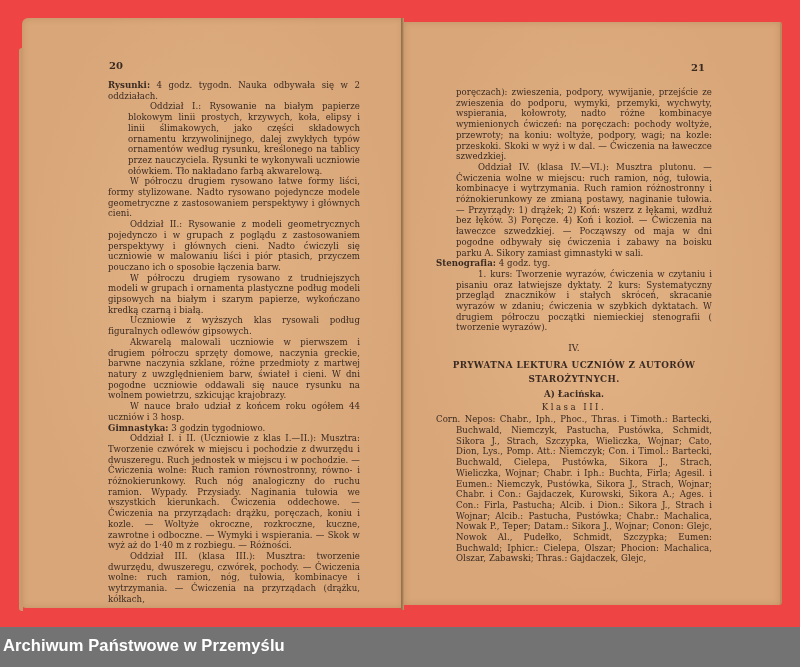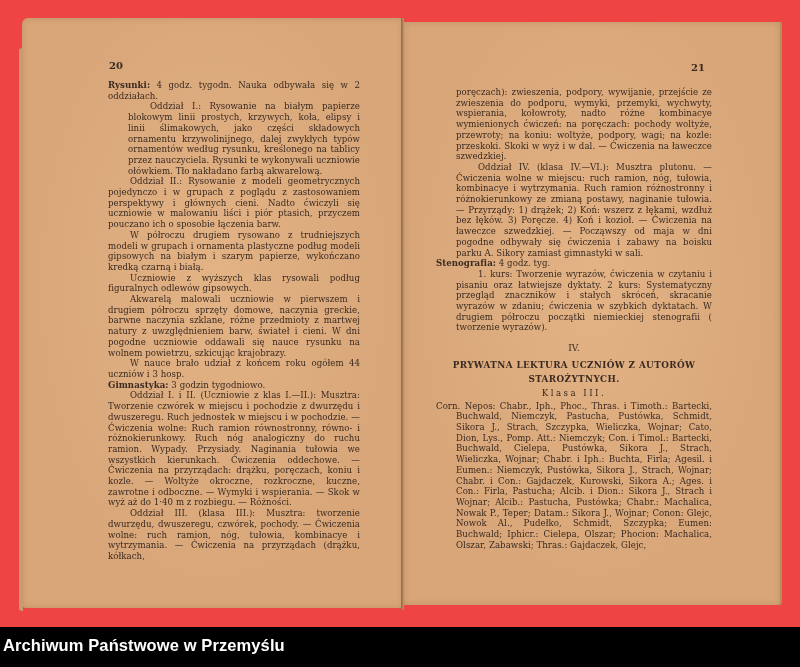--- a/index.html
+++ b/index.html
@@ -51,21 +51,21 @@
   .p { margin:0; }
   .ind { text-indent:22px; }
   .hang { padding-left:20px; text-indent:-20px; }
   .hang-inner { padding-left:20px; }
   .b { font-weight:bold; }
   .sec-num { margin-top:10px; text-align:center; font-size:9px; }
   .sec-title { margin-top:4px; text-align:center; font-weight:bold; font-size:8.8px; letter-spacing:0.4px; line-height:14px; }
   .sub-title { margin-top:3px; text-align:center; font-weight:bold; }
   .klasa { margin-top:2px; text-align:center; letter-spacing:2.5px; }
   .caption-bar {
-    position:absolute; left:0; top:627px; width:800px; height:40px; background:#000000;
+    position:absolute; left:0; top:627px; width:800px; height:40px; background:#737373;
   }
   .caption {
     position:absolute; left:3px; top:9px;
     font-family:"Liberation Sans","DejaVu Sans",sans-serif;
     font-size:16.5px; font-weight:bold; color:#ffffff; letter-spacing:0.1px;
   }
 </style>
 </head>
 <body>
 
@@ -76,20 +76,21 @@
 
   <div class="pagenum" style="left:109px; top:60px;">20</div>
   <div class="pagenum" style="left:691px; top:62px;">21</div>
 
   <div class="text left-text">
     <p class="p">
       <span class="b">Rysunki:</span><span> 4 godz. tygodn. Nauka odbywała się w 2 oddziałach.</span>
     </p>
     <div class="hang-inner" style="padding-left:0;">
       <p class="p ind" style="padding-left:20px;text-indent:22px;margin-left:-20px;margin-left:0;">Oddział I.: Rysowanie na białym papierze blokowym linii prostych, krzywych, koła, elipsy i linii ślimakowych, jako części składowych ornamentu krzywolinijnego, dalej zwykłych typów ornamentów według rysunku, kreślonego na tablicy przez nauczyciela. Rysunki te wykonywali uczniowie ołówkiem. Tło nakładano farbą akwarelową.</p>
+      <p class="p ind">W półroczu drugiem rysowano łatwe formy liści, formy stylizowane. Nadto rysowano pojedyncze modele geometryczne z zastosowaniem perspektywy i głównych cieni.</p>
       <p class="p ind">Oddział II.: Rysowanie z modeli geometrycznych pojedynczo i w grupach z poglądu z zastosowaniem perspektywy i głównych cieni. Nadto ćwiczyli się uczniowie w malowaniu liści i piór ptasich, przyczem pouczano ich o sposobie łączenia barw.</p>
       <p class="p ind">W półroczu drugiem rysowano z trudniejszych modeli w grupach i ornamenta plastyczne podług modeli gipsowych na białym i szarym papierze, wykończano kredką czarną i białą.</p>
       <p class="p ind">Uczniowie z wyższych klas rysowali podług figuralnych odlewów gipsowych.</p>
       <p class="p ind">Akwarelą malowali uczniowie w pierwszem i drugiem półroczu sprzęty domowe, naczynia greckie, barwne naczynia szklane, różne przedmioty z martwej natury z uwzględnieniem barw, świateł i cieni. W dni pogodne uczniowie oddawali się nauce rysunku na wolnem powietrzu, szkicując krajobrazy.</p>
       <p class="p ind">W nauce brało udział z końcem roku ogółem 44 uczniów i 3 hosp.</p>
     </div>
     <p class="p">
       <span class="b">Gimnastyka:</span><span> 3 godzin tygodniowo.</span>
     </p>
     <p class="p ind">Oddział I. i II. (Uczniowie z klas I.—II.): Musztra: Tworzenie czwórek w miejscu i pochodzie z dwurzędu i dwuszeregu. Ruch jednostek w miejscu i w pochodzie. — Ćwiczenia wolne: Ruch ramion równostronny, równo- i różnokierunkowy. Ruch nóg analogiczny do ruchu ramion. Wypady. Przysiady. Naginania tułowia we wszystkich kierunkach. Ćwiczenia oddechowe. — Ćwiczenia na przyrządach: drążku, poręczach, koniu i kozle. — Woltyże okroczne, rozkroczne, kuczne, zawrotne i odboczne. — Wymyki i wspierania. — Skok w wyż aż do 1·40 m z rozbiegu. — Różności.</p>
@@ -100,20 +101,21 @@
     <p class="p">poręczach): zwieszenia, podpory, wywijanie, przejście ze zwieszenia do podporu, wymyki, przemyki, wychwyty, wspierania, kołowroty, nadto różne kombinacye wymienionych ćwiczeń: na poręczach: pochody woltyże, przewroty; na koniu: woltyże, podpory, wagi; na kozle: przeskoki. Skoki w wyż i w dal. — Ćwiczenia na ławeczce szwedzkiej.</p>
     <p class="p ind">Oddział IV. (klasa IV.—VI.): Musztra plutonu. — Ćwiczenia wolne w miejscu: ruch ramion, nóg, tułowia, kombinacye i wytrzymania. Ruch ramion różnostronny i różnokierunkowy ze zmianą postawy, naginanie tułowia. — Przyrządy: 1) drążek; 2) Koń: wszerz z łękami, wzdłuż bez łęków. 3) Poręcze. 4) Koń i kozioł. — Ćwiczenia na ławeczce szwedzkiej. — Począwszy od maja w dni pogodne odbywały się ćwiczenia i zabawy na boisku parku A. Sikory zamiast gimnastyki w sali.</p>
     <p class="p" style="margin-left:-20px;">
       <span class="b">Stenografia:</span><span> 4 godz. tyg.</span>
     </p>
     <p class="p ind">1. kurs: Tworzenie wyrazów, ćwiczenia w czytaniu i pisaniu oraz łatwiejsze dyktaty. 2 kurs: Systematyczny przegląd znaczników i stałych skróceń, skracanie wyrazów w zdaniu; ćwiczenia w szybkich dyktatach. W drugiem półroczu początki niemieckiej stenografii ( tworzenie wyrazów).</p>
 
     <div style="margin-left:-20px;">
       <p class="p sec-num">IV.</p>
       <p class="p sec-title">PRYWATNA LEKTURA UCZNIÓW Z AUTORÓW STAROŻYTNYCH.</p>
+      <p class="p sub-title">A) Łacińska.</p>
       <p class="p klasa">Klasa III.</p>
       <p class="p hang" style="margin-top:2px;">Corn. Nepos: Chabr., Iph., Phoc., Thras. i Timoth.: Bartecki, Buchwald, Niemczyk, Pastucha, Pustówka, Schmidt, Sikora J., Strach, Szczypka, Wieliczka, Wojnar; Cato, Dion, Lys., Pomp. Att.: Niemczyk; Con. i Timol.: Bartecki, Buchwald, Cielepa, Pustówka, Sikora J., Strach, Wieliczka, Wojnar; Chabr. i Iph.: Buchta, Firla; Agesil. i Eumen.: Niemczyk, Pustówka, Sikora J., Strach, Wojnar; Chabr. i Con.: Gajdaczek, Kurowski, Sikora A.; Ages. i Con.: Firla, Pastucha; Alcib. i Dion.: Sikora J., Strach i Wojnar; Alcib.: Pastucha, Pustówka; Chabr.: Machalica, Nowak P., Teper; Datam.: Sikora J., Wojnar; Conon: Glejc, Nowok Al., Pudełko, Schmidt, Szczypka; Eumen: Buchwald; Iphicr.: Cielepa, Olszar; Phocion: Machalica, Olszar, Zabawski; Thras.: Gajdaczek, Glejc,</p>
     </div>
   </div>
 </div>
 
 <div class="caption-bar">
   <div class="caption">Archiwum Państwowe w Przemyślu</div>
 </div>
 

